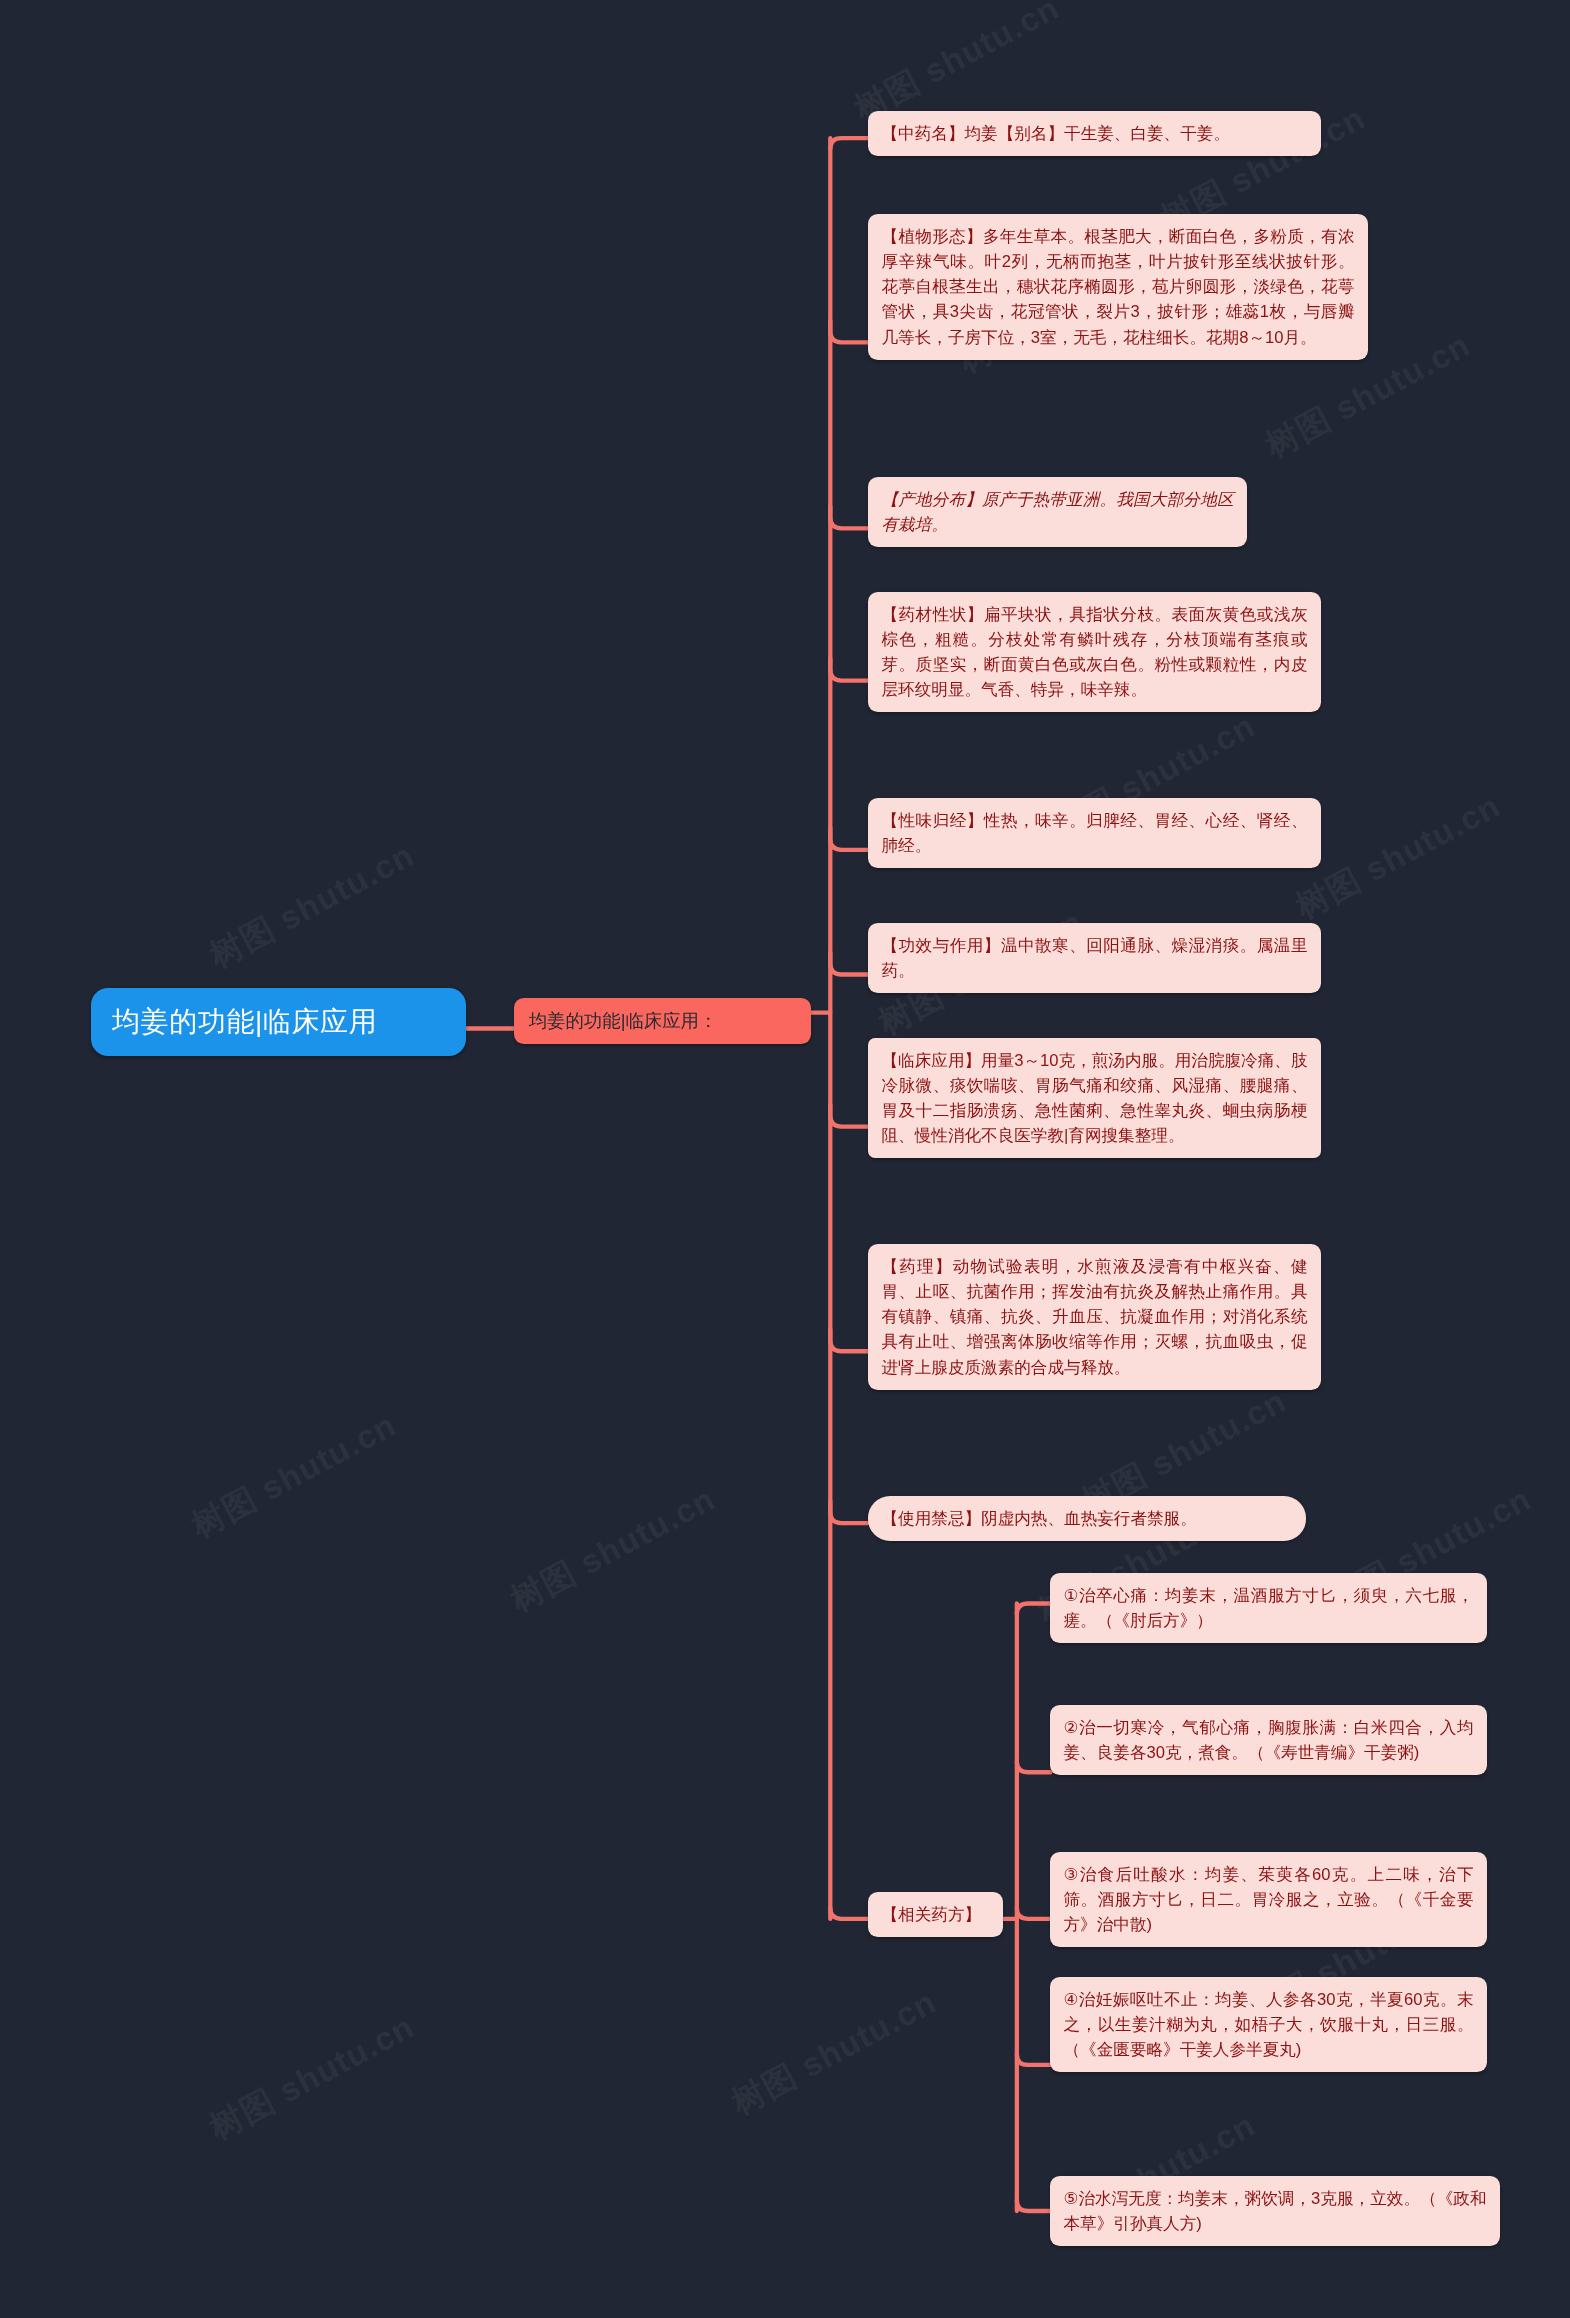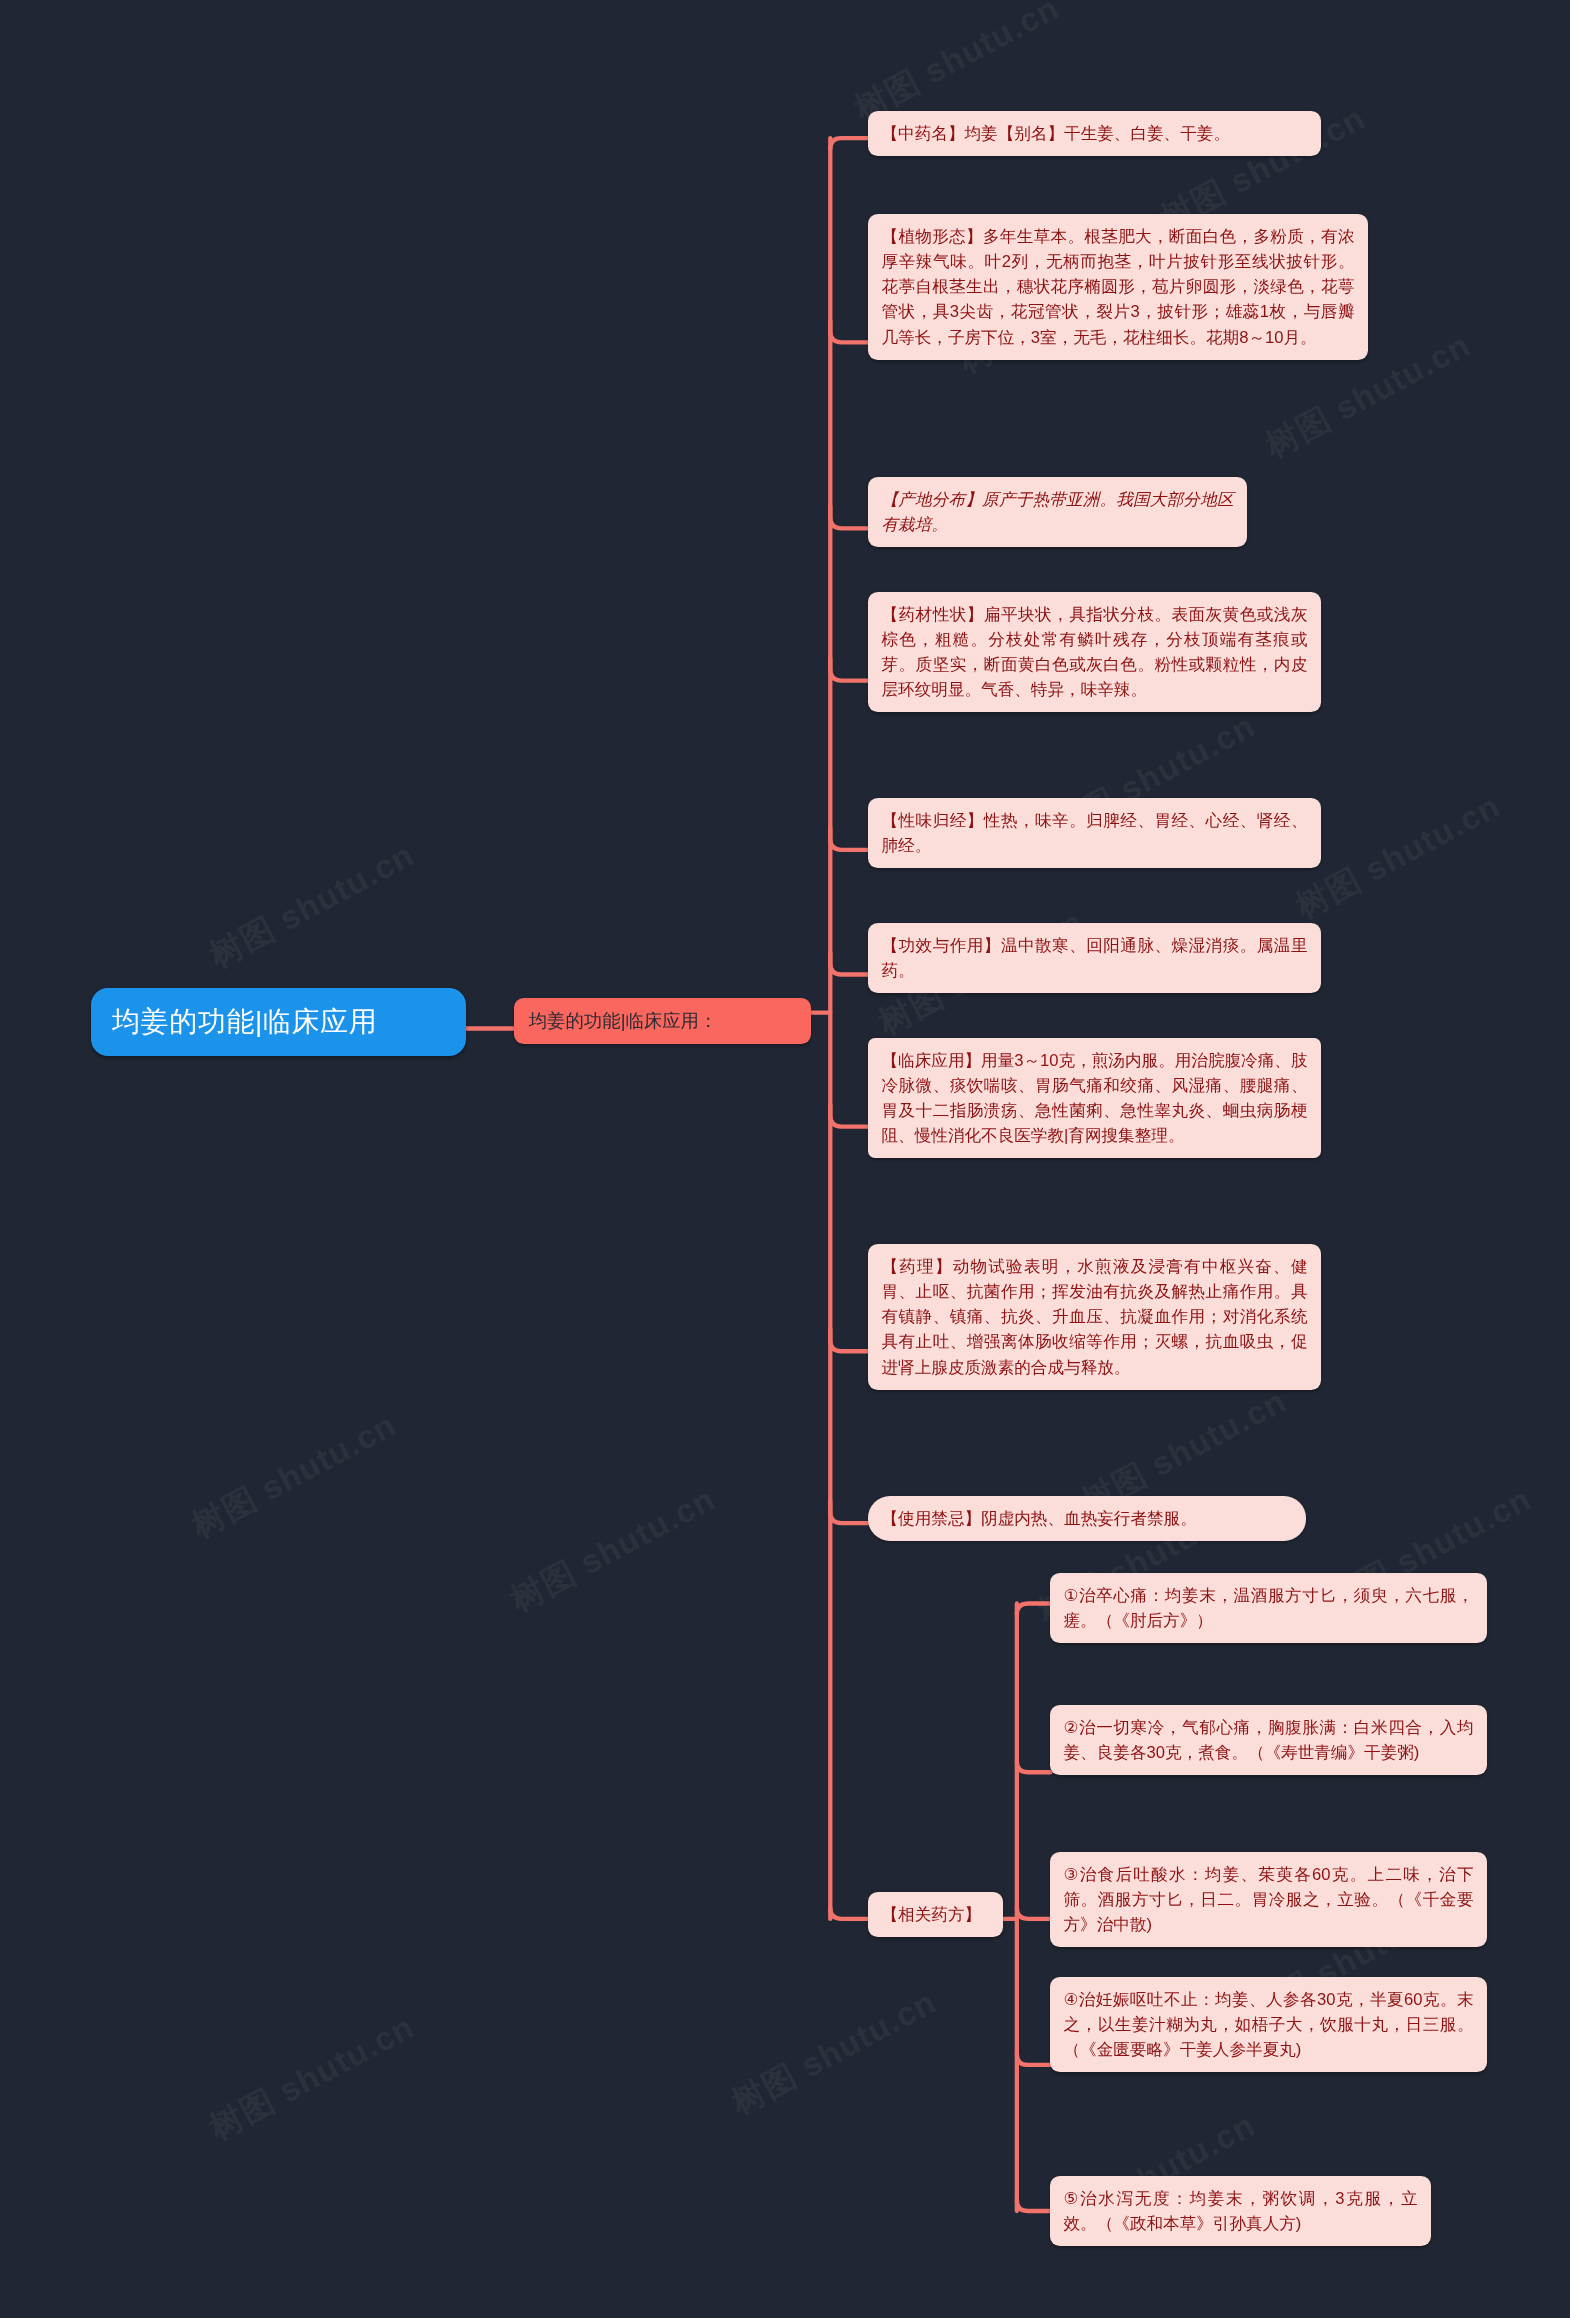--- a/index.html
+++ b/index.html
@@ -225,19 +225,19 @@
     </div>
 
     <div class="node leaf" style="left:1050px; top:1852px; width:437px;">
       <span class="node-text">③治食后吐酸水：均姜、茱萸各60克。上二味，治下筛。酒服方寸匕，日二。胃冷服之，立验。（《千金要方》治中散)</span>
     </div>
 
     <div class="node leaf" style="left:1050px; top:1977px; width:437px;">
       <span class="node-text">④治妊娠呕吐不止：均姜、人参各30克，半夏60克。末之，以生姜汁糊为丸，如梧子大，饮服十丸，日三服。（《金匮要略》干姜人参半夏丸)</span>
     </div>
 
-    <div class="node leaf" style="left:1050px; top:2176px; width:381px;">
+    <div class="node leaf" style="left:1050px; top:2176px; width:450px;">
       <span class="node-text">⑤治水泻无度：均姜末，粥饮调，3克服，立效。（《政和本草》引孙真人方)</span>
     </div>
 
   </div>
 </div>
 
 
 </body></html>

